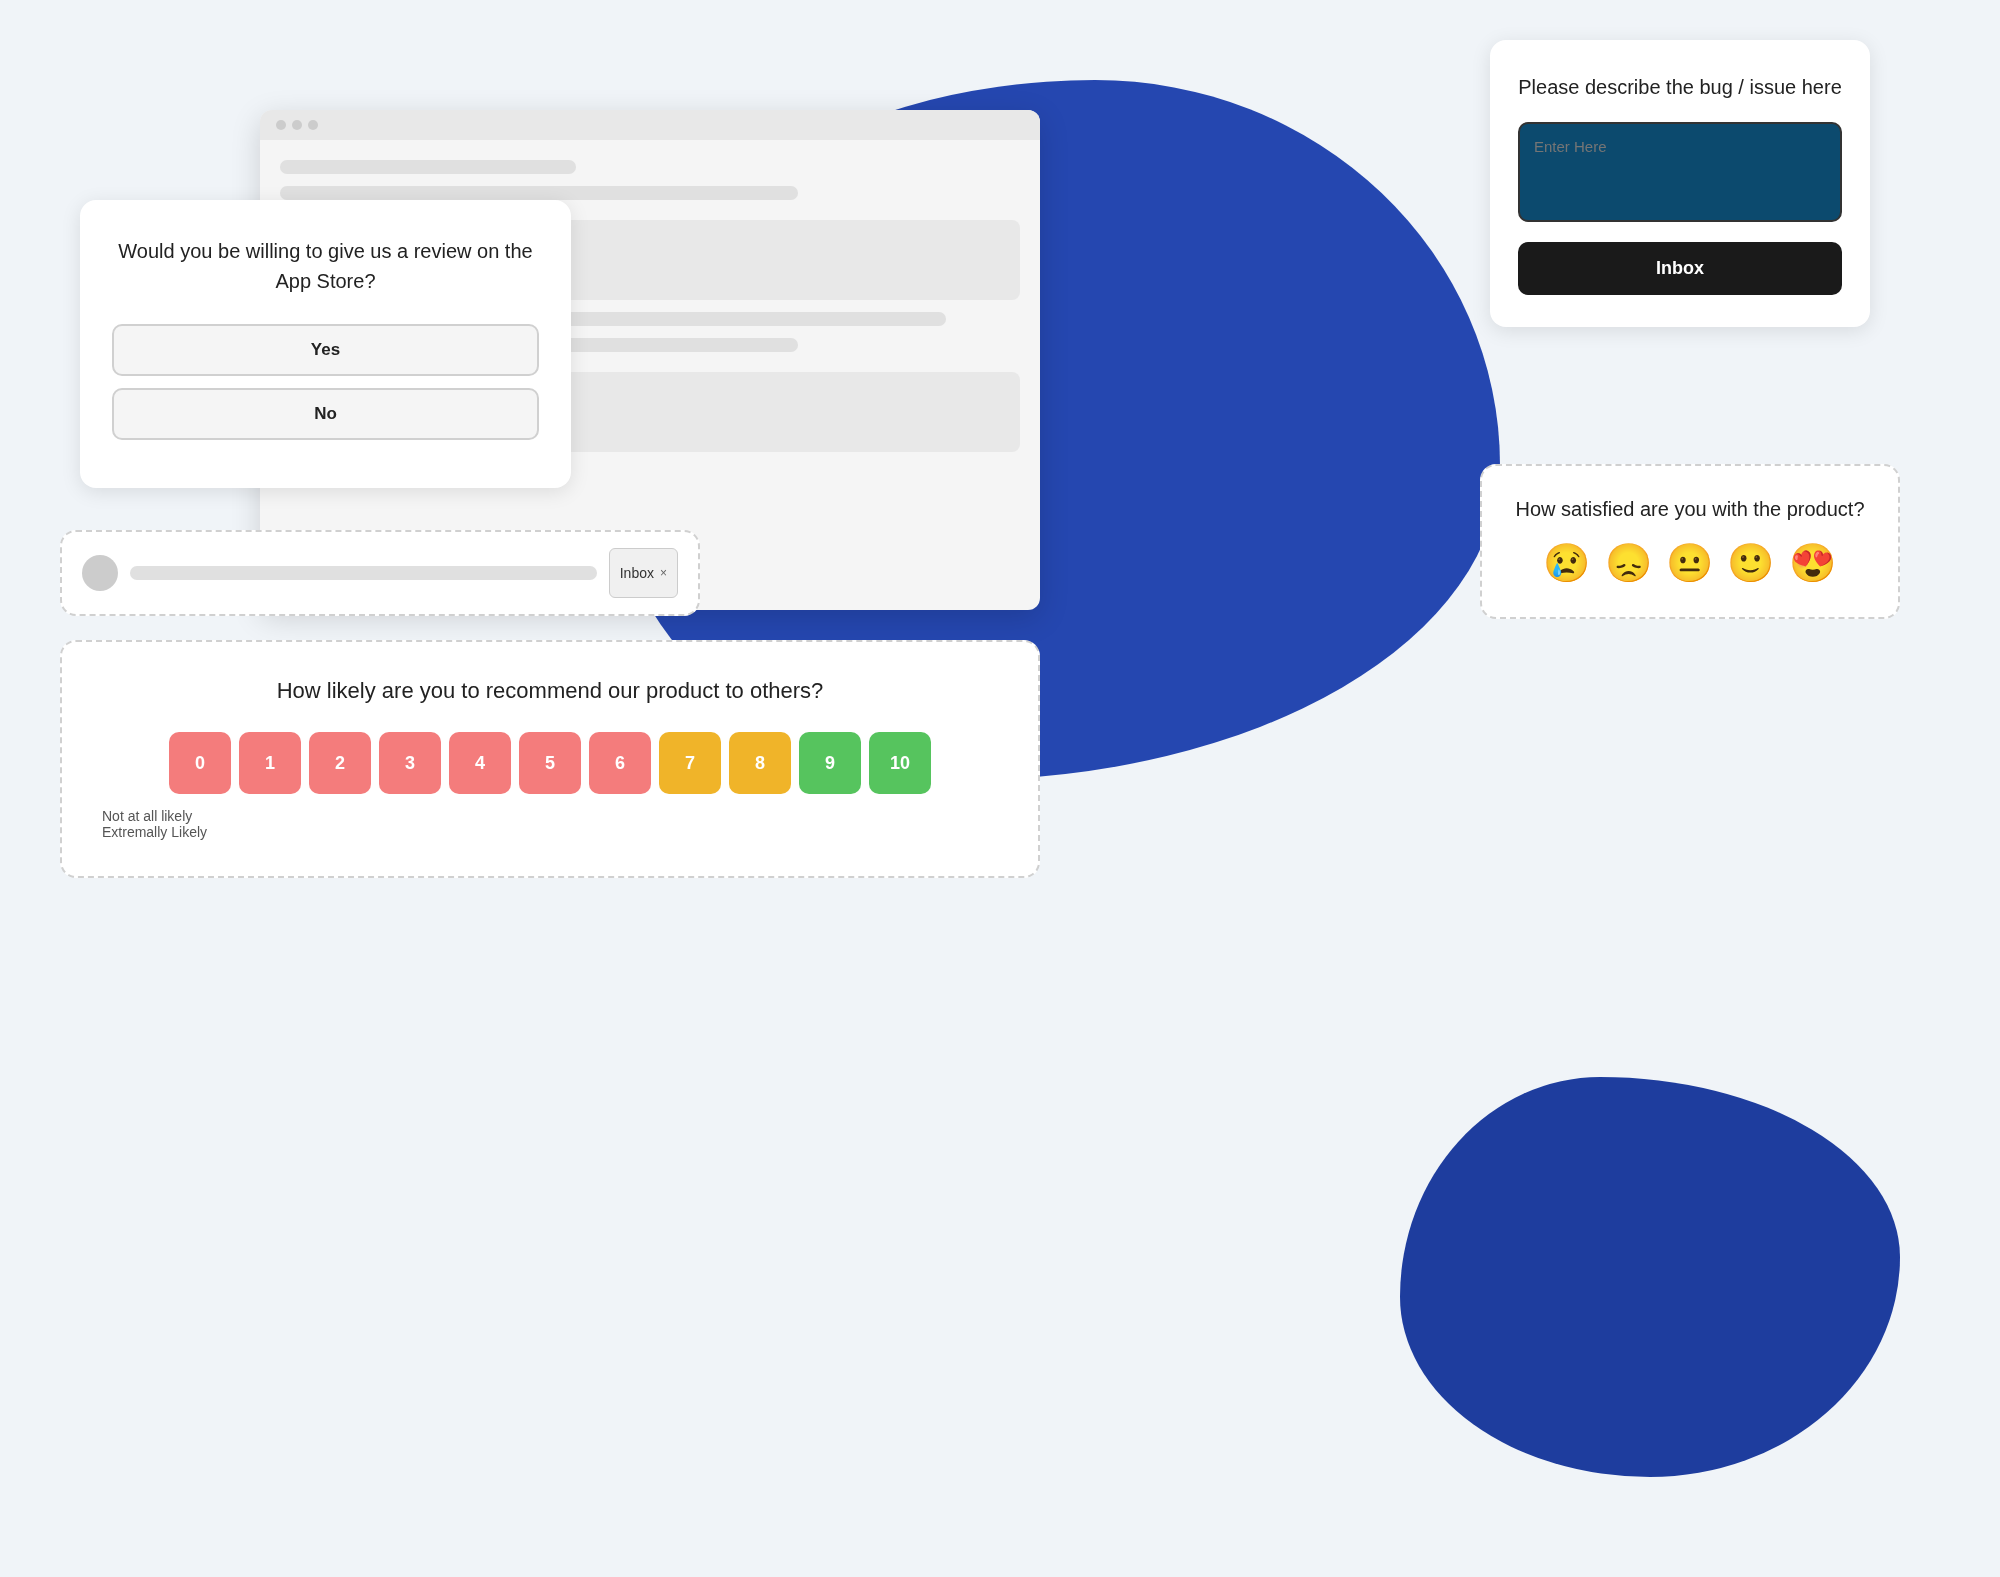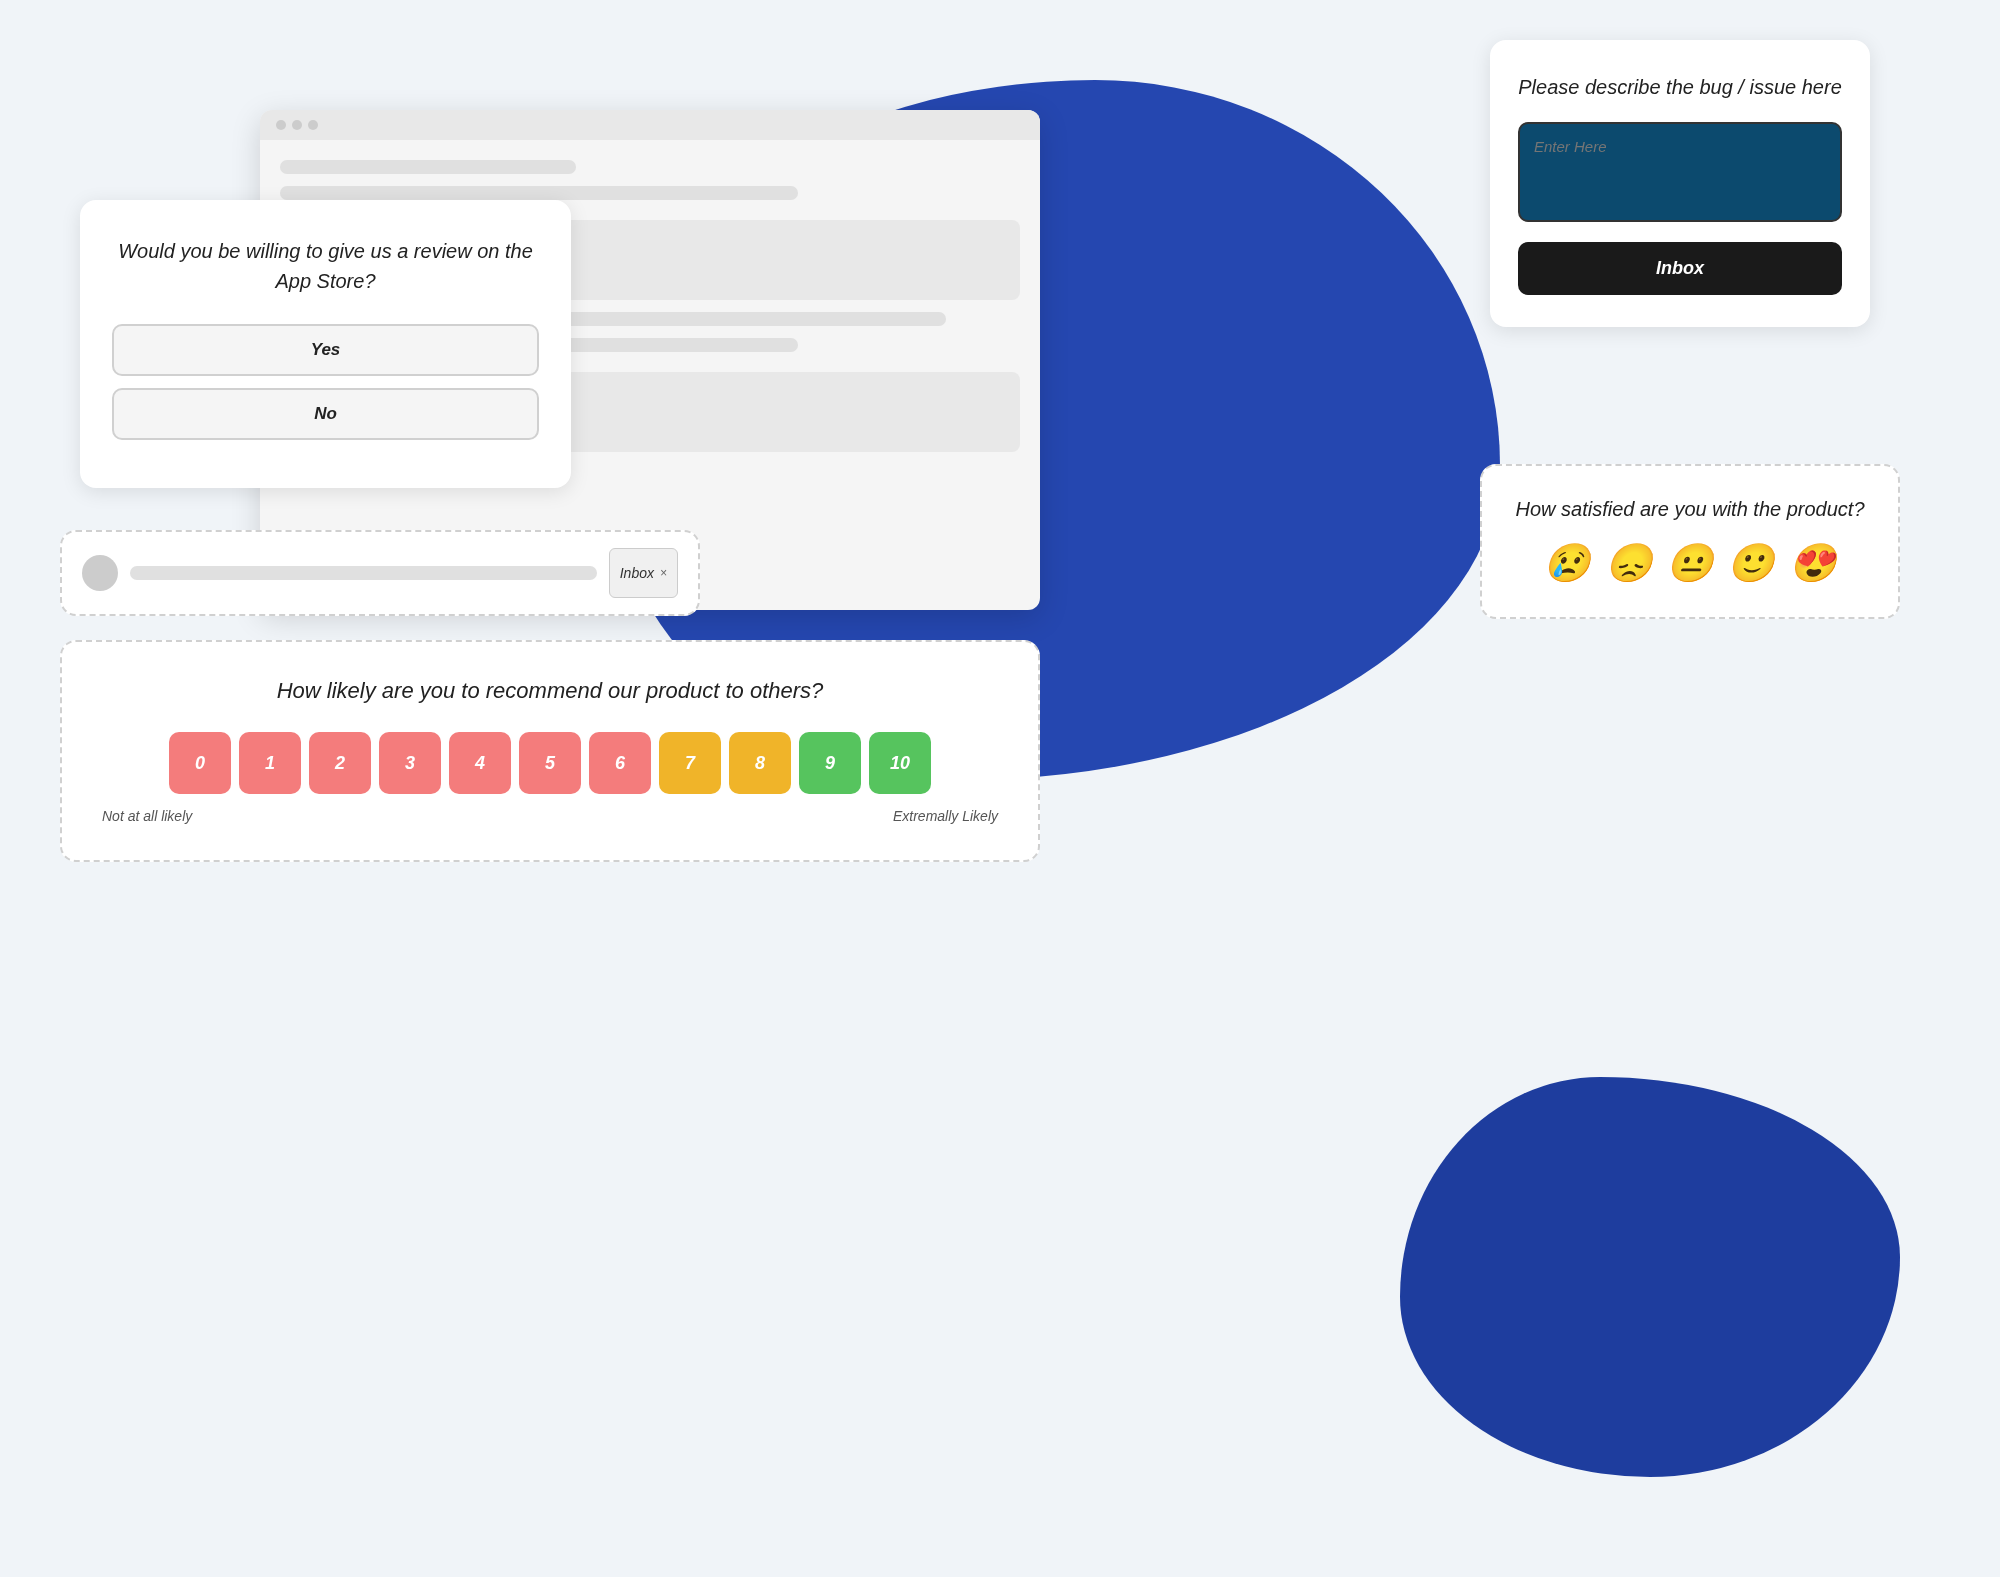--- a/index.html
+++ b/index.html
@@ -1,15 +1,15 @@
 <!DOCTYPE html>
 <html><head>
   <meta charset="utf-8">
   <style>
-    * { box-sizing: border-box; margin: 0; padding: 0; font-style: italic; }
+    * { box-sizing: border-box; margin: 0; padding: 0; }
 
     body {
       width: 2000px;
       height: 1577px;
       background: #f0f4f8;
       font-family: -apple-system, BlinkMacSystemFont, 'Segoe UI', sans-serif;
       position: relative;
       overflow: hidden;
     }
 
@@ -297,20 +297,21 @@
       align-items: center;
       justify-content: center;
     }
 
     .nps-labels {
       display: flex;
       justify-content: space-between;
       margin-top: 14px;
       font-size: 14px;
       color: #555;
+      flex-direction: column;
     }
 
     .color-0 { background: #f47c7c; }
     .color-1 { background: #f47c7c; }
     .color-2 { background: #f47c7c; }
     .color-3 { background: #f47c7c; }
     .color-4 { background: #f47c7c; }
     .color-5 { background: #f47c7c; }
     .color-6 { background: #f47c7c; }
     .color-7 { background: #f0b429; }

